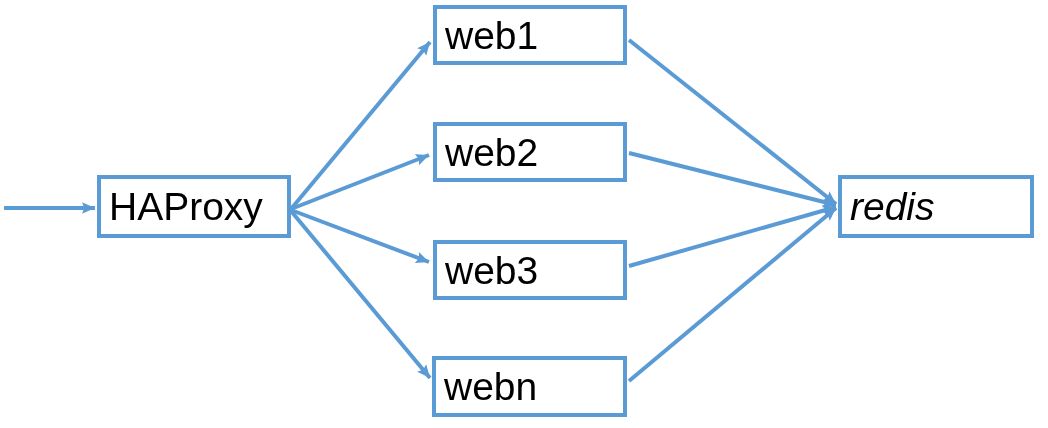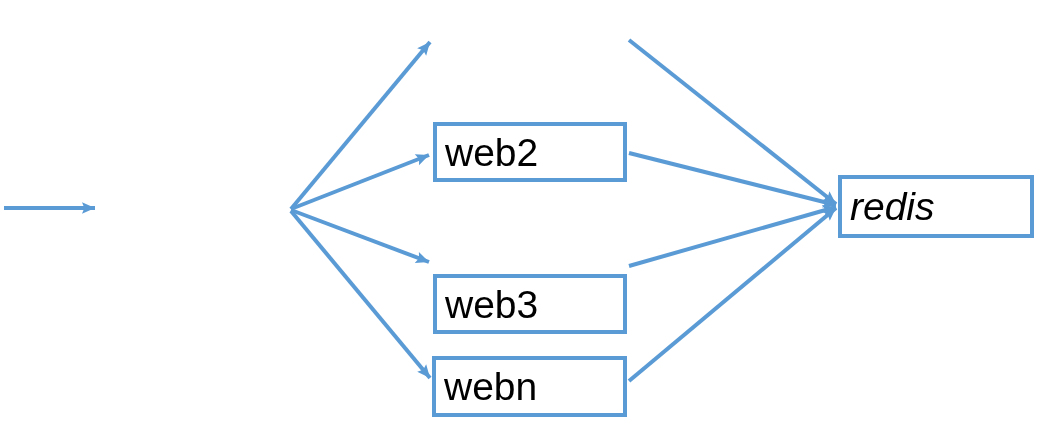--- a/index.html
+++ b/index.html
@@ -52,27 +52,33 @@
         <line x1="291" y1="209" x2="429" y2="155" stroke="#5B9BD5" stroke-width="4" marker-end="url(#arrowhead)"></line>
         <line x1="291" y1="210" x2="429" y2="262" stroke="#5B9BD5" stroke-width="4" marker-end="url(#arrowhead)"></line>
         <line x1="291" y1="211" x2="430" y2="378" stroke="#5B9BD5" stroke-width="4" marker-end="url(#arrowhead)"></line>
         <line x1="629" y1="40" x2="836" y2="204" stroke="#5B9BD5" stroke-width="4" marker-end="url(#arrowhead)"></line>
         <line x1="629" y1="153" x2="836" y2="205" stroke="#5B9BD5" stroke-width="4" marker-end="url(#arrowhead)"></line>
         <line x1="629" y1="266" x2="836" y2="207" stroke="#5B9BD5" stroke-width="4" marker-end="url(#arrowhead)"></line>
         <line x1="629" y1="381" x2="836" y2="208" stroke="#5B9BD5" stroke-width="4" marker-end="url(#arrowhead)"></line>
       </g>
   </svg>
 
+  <div class="node" style="left:97px; top:175px; width:194px; height:63px;">
+    <span class="node-label">HAProxy</span>
+  </div>
 
+  <div class="node" style="left:433px; top:5px; width:194px; height:60px;">
+    <span class="node-label">web1</span>
+  </div>
 
   <div class="node" style="left:433px; top:122px; width:194px; height:60px;text-align:center;">
     <span class="node-label">web2</span>
   </div>
 
-  <div class="node" style="left:433px; top:240px; width:194px; height:60px;margin-top:34px;">
+  <div class="node" style="left:433px; top:240px; width:194px; height:60px;">
     <span class="node-label">web3</span>
   </div>
 
   <div class="node" style="left:432px; top:356px; width:195px; height:61px;text-align:center;">
     <span class="node-label">webn</span>
   </div>
 
   <div class="node" style="left:838px; top:175px; width:196px; height:63px;font-style:italic;">
     <span class="node-label">redis</span>
   </div>

